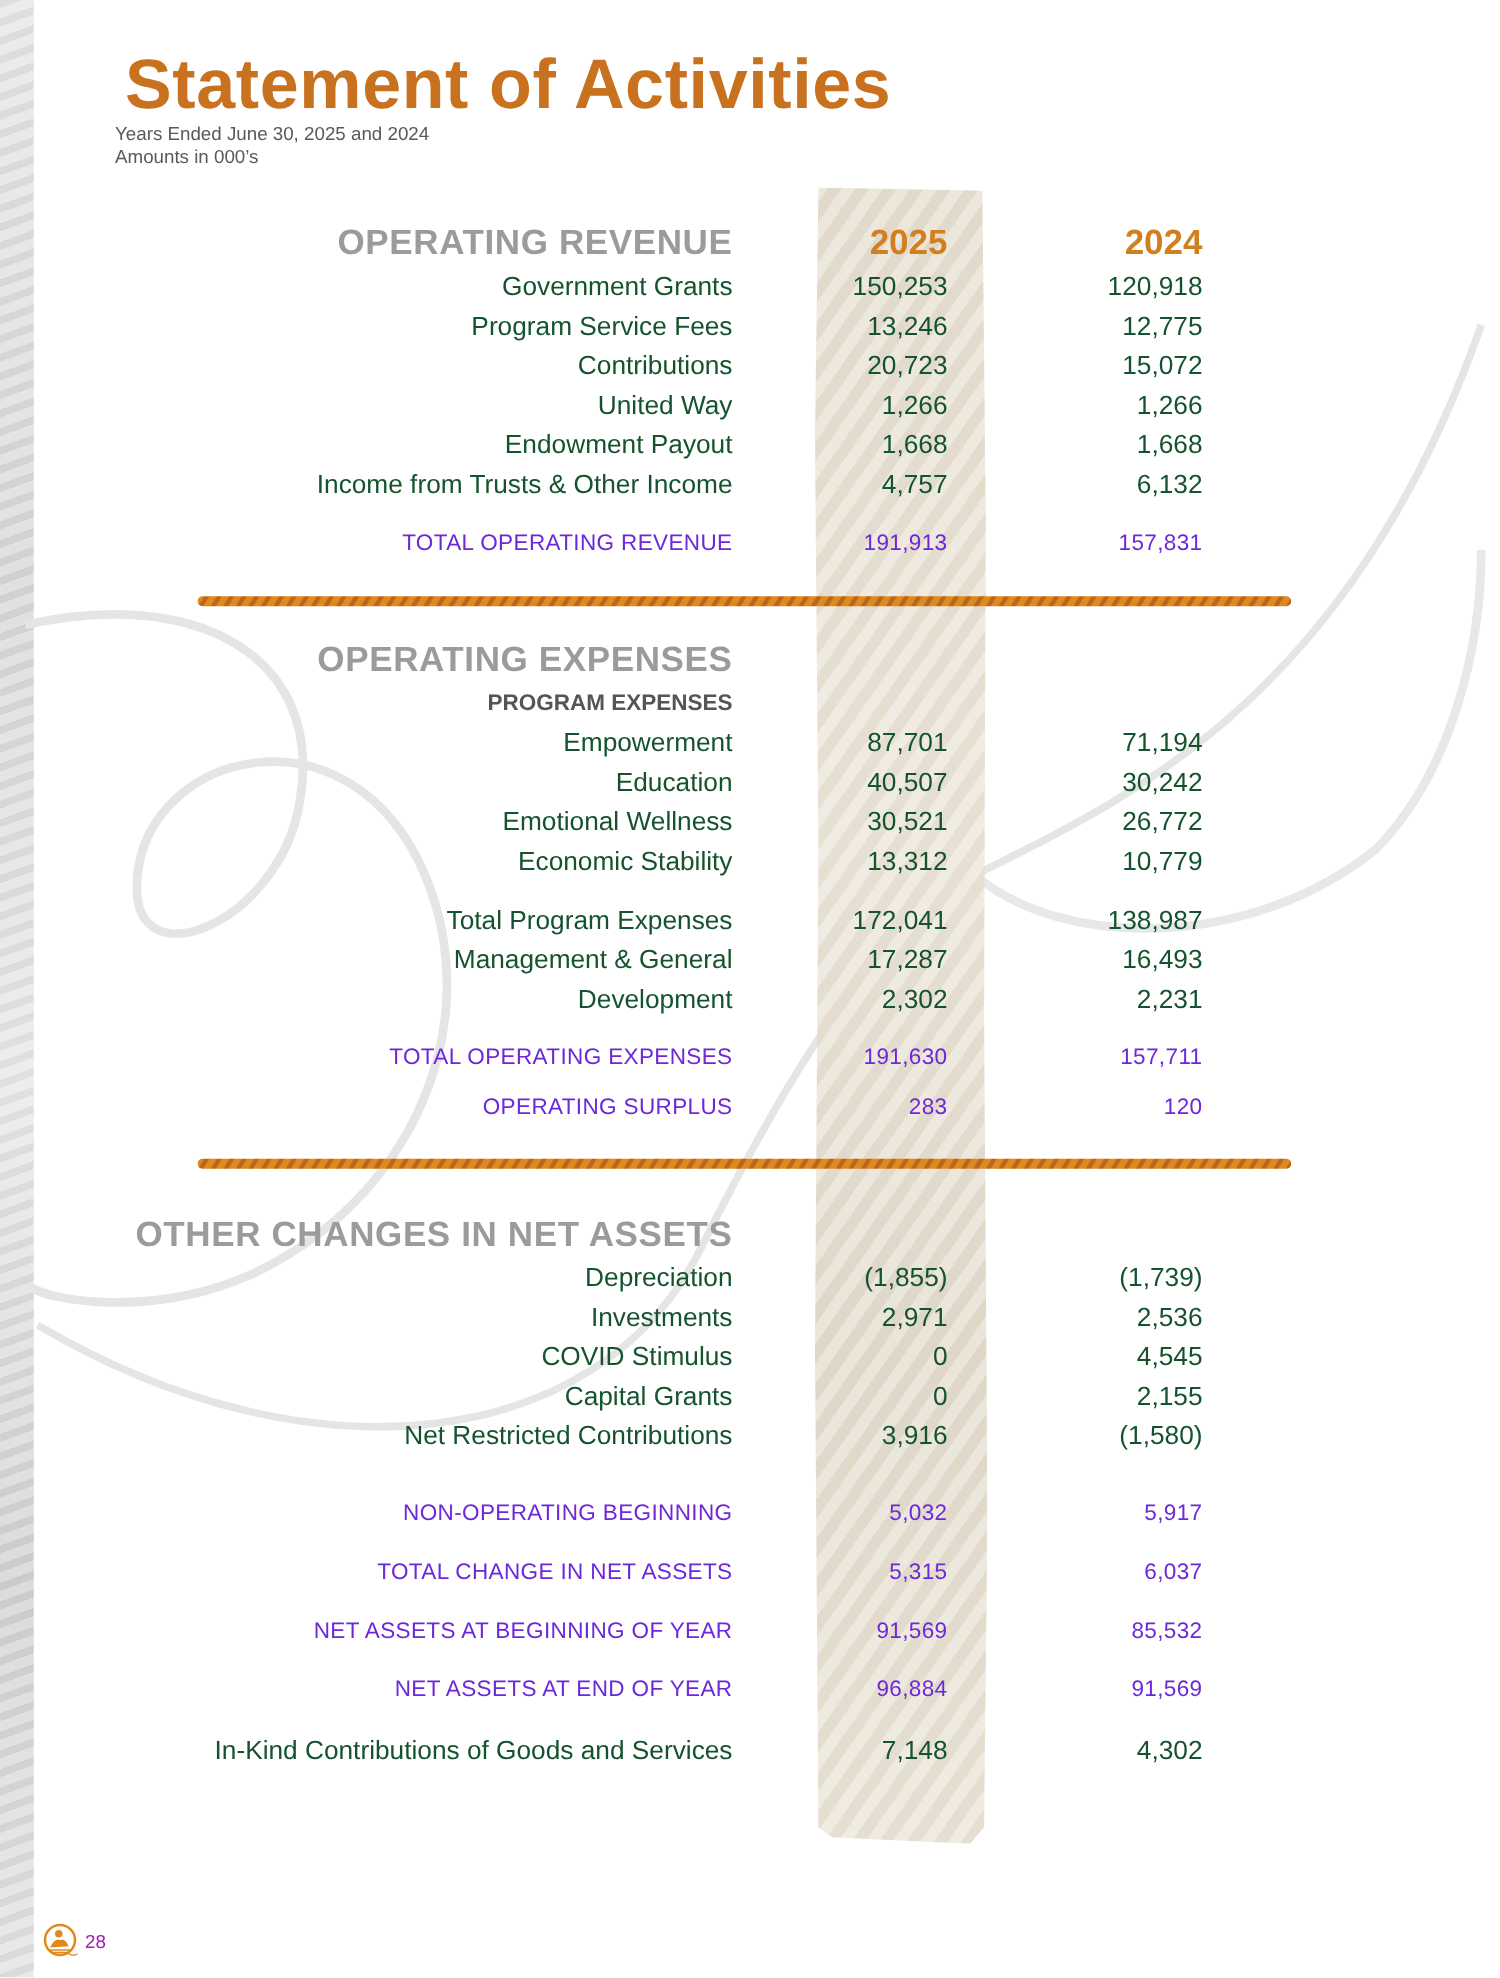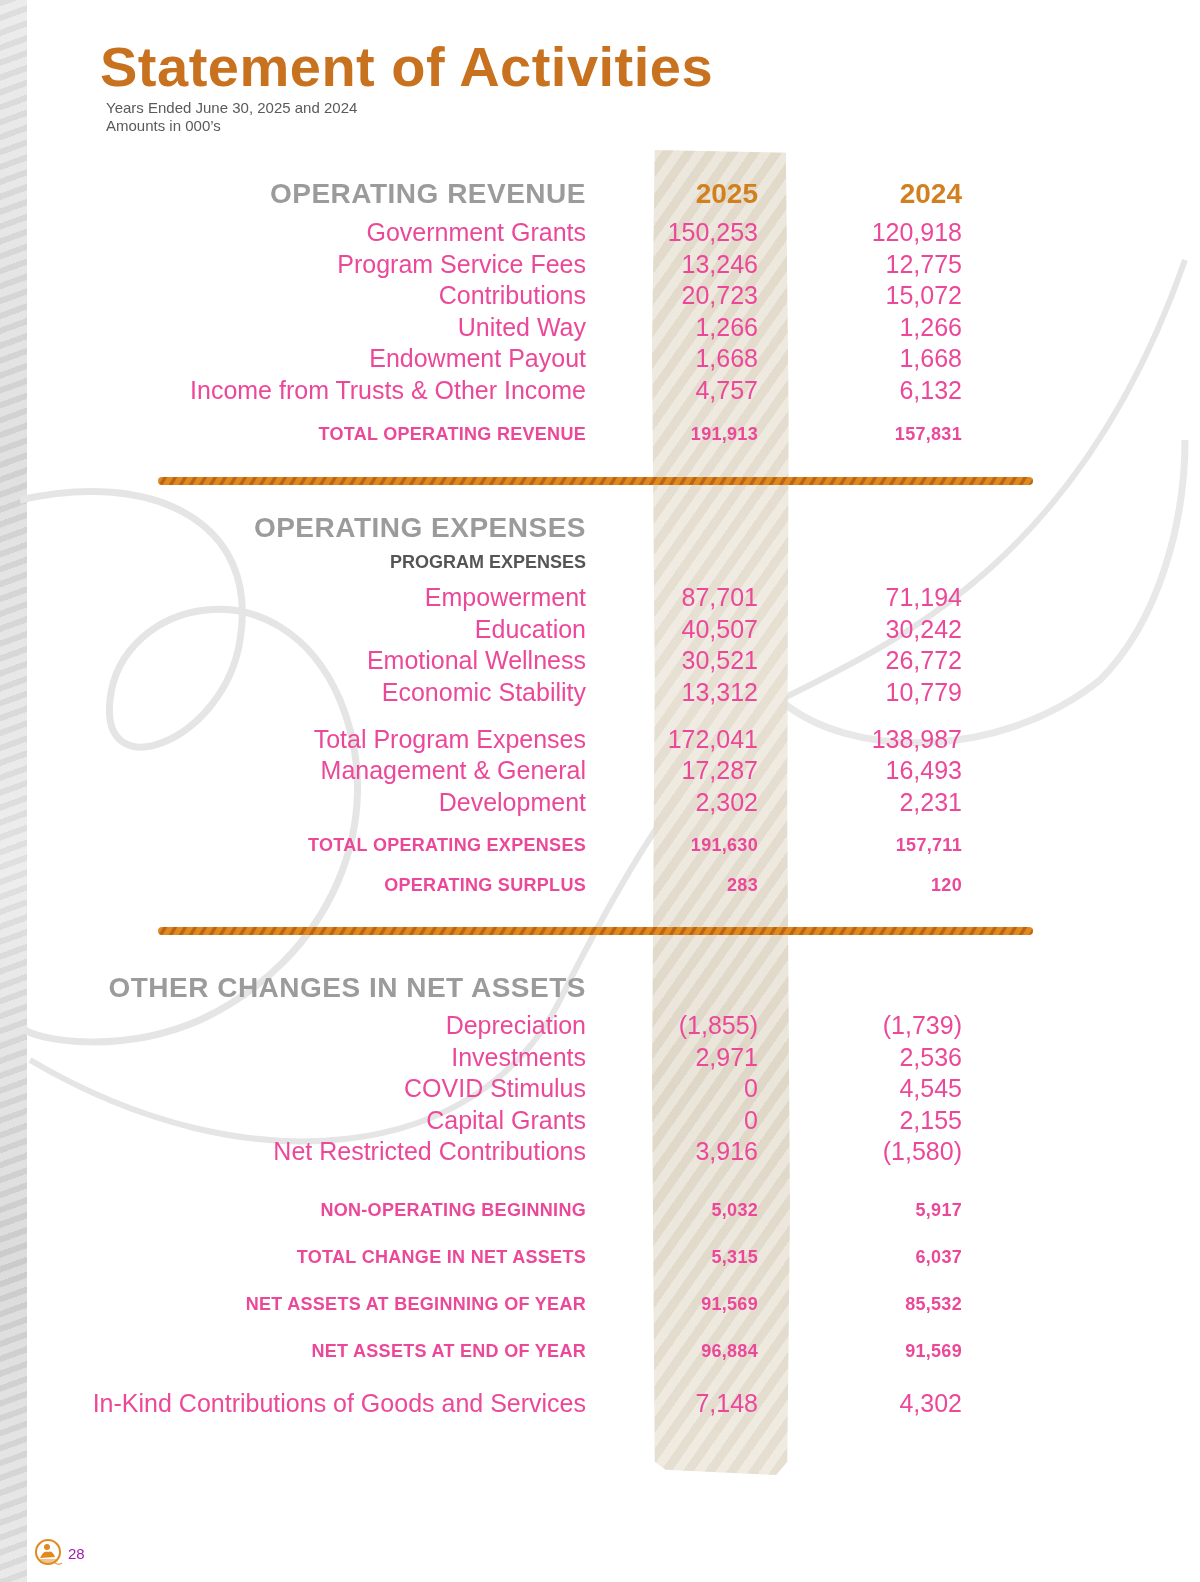--- a/index.html
+++ b/index.html
@@ -20,29 +20,29 @@
     position: absolute; left: 652px; top: 150px; width: 138px; height: 1325px;
     background:
       repeating-linear-gradient(125deg, rgba(255,255,255,0.25) 0 9px, rgba(190,180,160,0.12) 9px 18px),
       linear-gradient(180deg, #e6dfd0, #ece6da 40%, #e3dccd 70%, #ebe5d8);
     clip-path: polygon(2% 0%, 97% 0.2%, 99% 20%, 98% 50%, 100% 80%, 98% 99%, 90% 100%, 10% 99.6%, 2% 99%, 0% 70%, 2% 40%, 0% 15%);
   }
   .title {
     position: absolute; left: 100px; top: 34px; margin: 0;
     font-size: 56px; font-weight: bold; color: #c8711f; letter-spacing: 0.5px;
   }
-  .subtitle { position: absolute; left: 106px; top: 99px; font-size: 15px; color: #5a5a5a; line-height: 18px; }
+  .subtitle { position: absolute; left: 92px; top: 99px; font-size: 15px; color: #5a5a5a; line-height: 18px; }
   .subtitle div { margin: 0; }
 
   .row { position: absolute; left: 0; width: 1200px; height: 30px; }
   .row .lbl { position: absolute; right: 614px; text-align: right; white-space: nowrap; }
   .row .v25 { position: absolute; right: 442px; text-align: center; }
   .row .v24 { position: absolute; right: 238px; text-align: right; }
-  .item .lbl, .item .v25, .item .v24 { font-size: 25px; color: #ec4899; top: 4px; }
-  .total .lbl, .total .v25, .total .v24 { font-size: 18px; font-weight: bold; color: #ec4899; top: 4px; letter-spacing: 0.3px; }
+  .item .lbl, .item .v25, .item .v24 { font-size: 21px; color: #14532d; top: 4px; }
+  .total .lbl, .total .v25, .total .v24 { font-size: 18px; font-weight: normal; color: #6d28d9; top: 4px; letter-spacing: 0.3px; }
   .section .lbl { font-size: 28px; font-weight: bold; color: #9b9b9b; top: 0; letter-spacing: 0.5px; }
   .section .v25, .section .v24 { font-size: 28px; font-weight: bold; color: #d2801f; top: 0; }
   .subsection .lbl { font-size: 18px; font-weight: bold; color: #555; top: 4px; }
 
   .rope { position: absolute; left: 158px; width: 875px; height: 10px; }
   .page-foot { position: absolute; left: 34px; top: 1538px; display: flex; align-items: center; gap: 4px; }
   .page-num { font-size: 15px; color: #a21caf; }
 </style>
 </head>
 <body>

